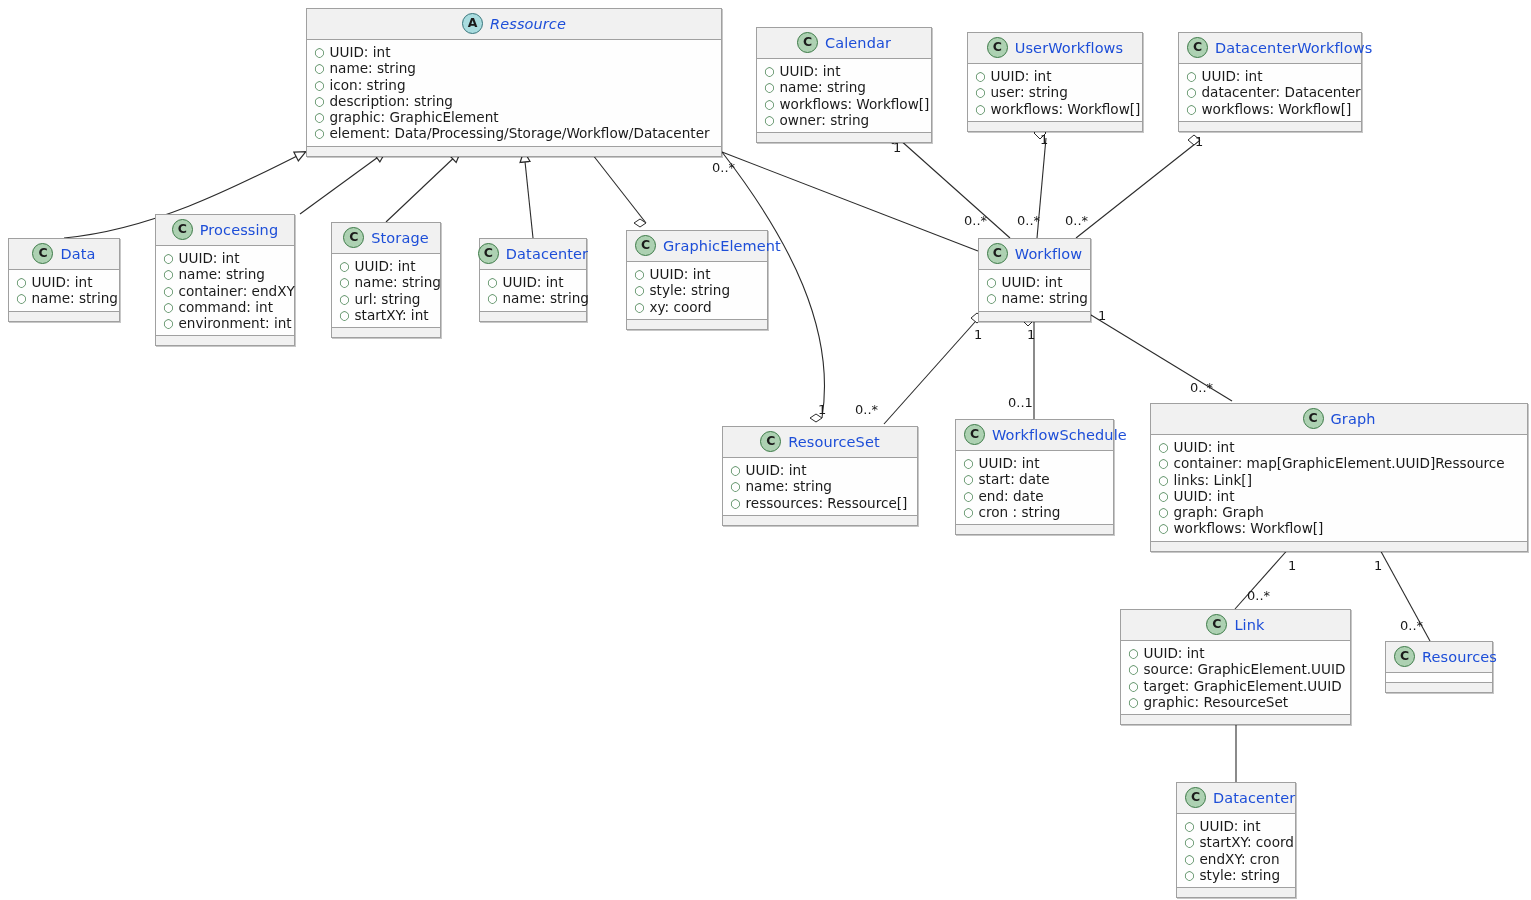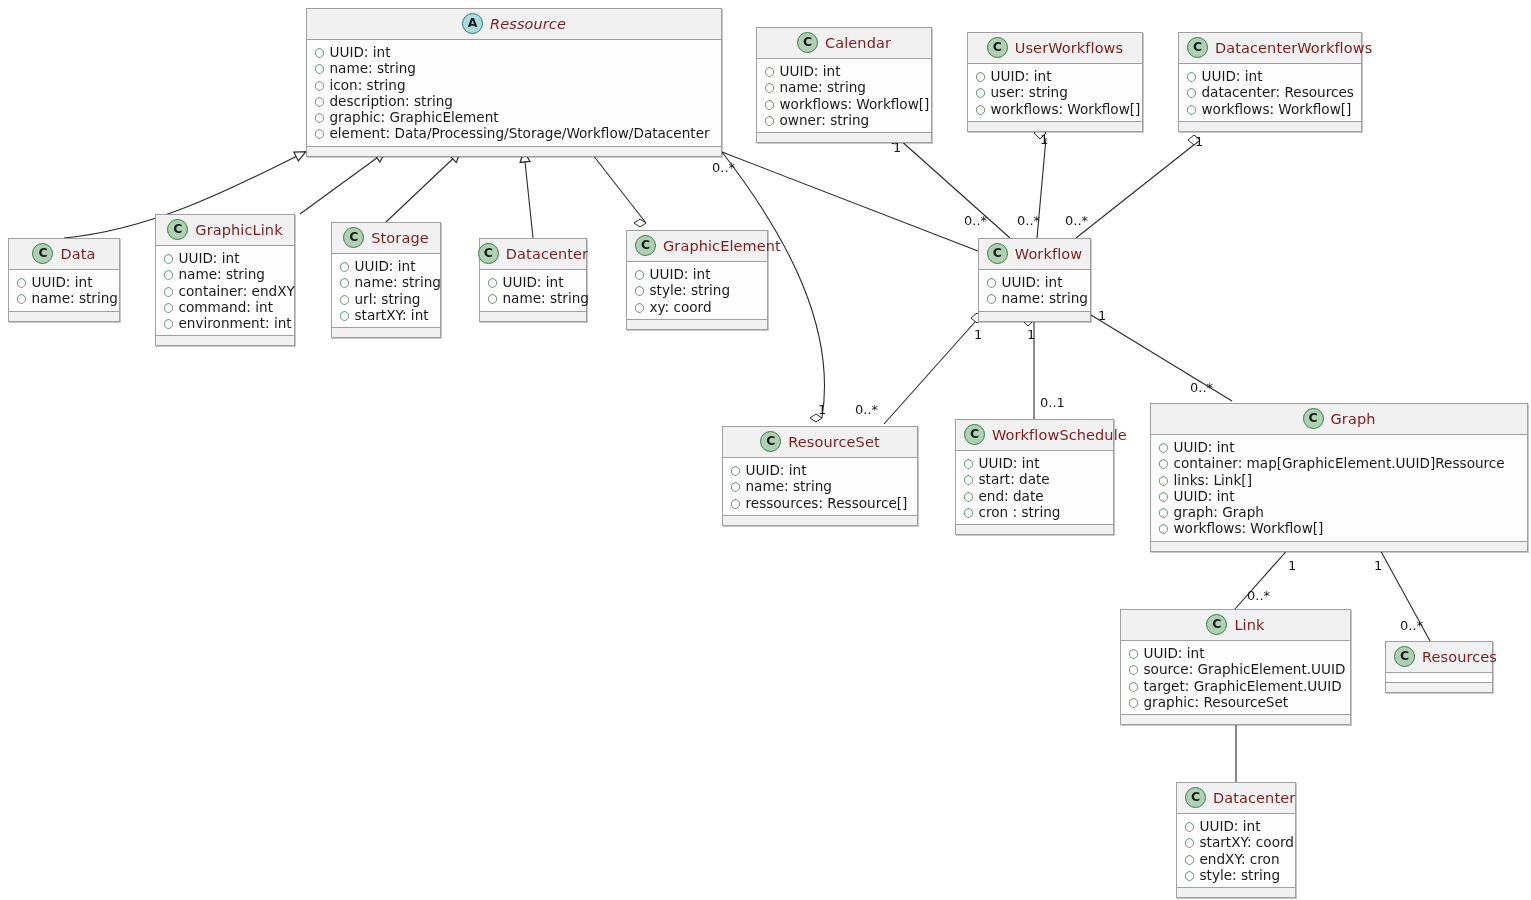--- a/index.html
+++ b/index.html
@@ -4,21 +4,21 @@
 <style>
   html,body{margin:0;padding:0;background:#ffffff;}
   body{font-family:"DejaVu Sans","Liberation Sans",sans-serif;}
   #canvas{position:relative;width:1531px;height:900px;overflow:hidden;background:#ffffff;}
   svg.links{position:absolute;left:0;top:0;width:1531px;height:900px;overflow:visible;}
   .umlclass{position:absolute;border:1px solid #A0A0A0;background:#FEFEFE;
             box-shadow:1px 1px 0 rgba(0,0,0,0.22);box-sizing:border-box;}
   .hdr{background:#F1F1F1;border-bottom:1px solid #A0A0A0;
        padding:4px 8px 5px 8px;display:flex;align-items:center;justify-content:center;gap:7px;}
   .hdr.lefty{justify-content:flex-start;}
-  .cname{font-size:14.5px;color:#7f1d1d;white-space:nowrap;letter-spacing:.1px;}
+  .cname{font-size:14.5px;color:#1d4ed8;white-space:nowrap;letter-spacing:.1px;}
   .cname.abstract{font-style:italic;}
   .badge{width:19px;height:19px;border-radius:50%;flex:0 0 19px;
          display:flex;align-items:center;justify-content:center;
          font-size:12.5px;font-weight:bold;color:#1B1B1B;line-height:1;}
   .badge.c{background:#ADD1B2;border:1.3px solid #3C7A47;}
   .badge.a{background:#A9DCDF;border:1.3px solid #37757B;}
   .attrs{padding:4px 6px 4px 7px;background:#FEFEFE;}
   .attrs.empty{height:9px;padding:0;}
   .sep{height:9px;border-top:1px solid #A0A0A0;background:#F1F1F1;}
   .attr{font-size:13.6px;color:#1A1A1A;line-height:16.3px;white-space:nowrap;
@@ -165,21 +165,21 @@
           <div class="badge c">C</div>
           <div class="cname">DatacenterWorkflows</div>
         </div>
         <div class="attrs">
           <div class="attr">
             <span class="vis">○</span>
             <span>UUID: int</span>
           </div>
           <div class="attr">
             <span class="vis">○</span>
-            <span>datacenter: Resources</span>
+            <span>datacenter: Datacenter</span>
           </div>
           <div class="attr">
             <span class="vis">○</span>
             <span>workflows: Workflow[]</span>
           </div>
         </div>
         <div class="sep"></div>
       </div>
       <div class="umlclass" style="left: 8px; top: 238px; width: 112px;">
         <div class="hdr">
@@ -194,21 +194,21 @@
           <div class="attr">
             <span class="vis">○</span>
             <span>name: string</span>
           </div>
         </div>
         <div class="sep"></div>
       </div>
       <div class="umlclass" style="left: 155px; top: 214px; width: 140px;">
         <div class="hdr">
           <div class="badge c">C</div>
-          <div class="cname">GraphicLink</div>
+          <div class="cname">Processing</div>
         </div>
         <div class="attrs">
           <div class="attr">
             <span class="vis">○</span>
             <span>UUID: int</span>
           </div>
           <div class="attr">
             <span class="vis">○</span>
             <span>name: string</span>
           </div>
@@ -449,21 +449,21 @@
       <div class="mult" style="left: 893px; top: 140px;">1</div>
       <div class="mult" style="left: 1040px; top: 132px;">1</div>
       <div class="mult" style="left: 1195px; top: 134px;">1</div>
       <div class="mult" style="left: 712px; top: 160px;">0..*</div>
       <div class="mult" style="left: 964px; top: 213px;">0..*</div>
       <div class="mult" style="left: 1017px; top: 213px;">0..*</div>
       <div class="mult" style="left: 1065px; top: 213px;">0..*</div>
       <div class="mult" style="left: 974px; top: 327px;">1</div>
       <div class="mult" style="left: 1027px; top: 327px;">1</div>
       <div class="mult" style="left: 1098px; top: 308px;">1</div>
-      <div class="mult" style="left: 1040px; top: 395px;">0..1</div>
+      <div class="mult" style="left: 1008px; top: 395px;">0..1</div>
       <div class="mult" style="left: 1190px; top: 380px;">0..*</div>
       <div class="mult" style="left: 818px; top: 402px;">1</div>
       <div class="mult" style="left: 855px; top: 402px;">0..*</div>
       <div class="mult" style="left: 1288px; top: 558px;">1</div>
       <div class="mult" style="left: 1247px; top: 588px;">0..*</div>
       <div class="mult" style="left: 1374px; top: 558px;">1</div>
       <div class="mult" style="left: 1400px; top: 618px;">0..*</div>
     </div>
 </div>
 

